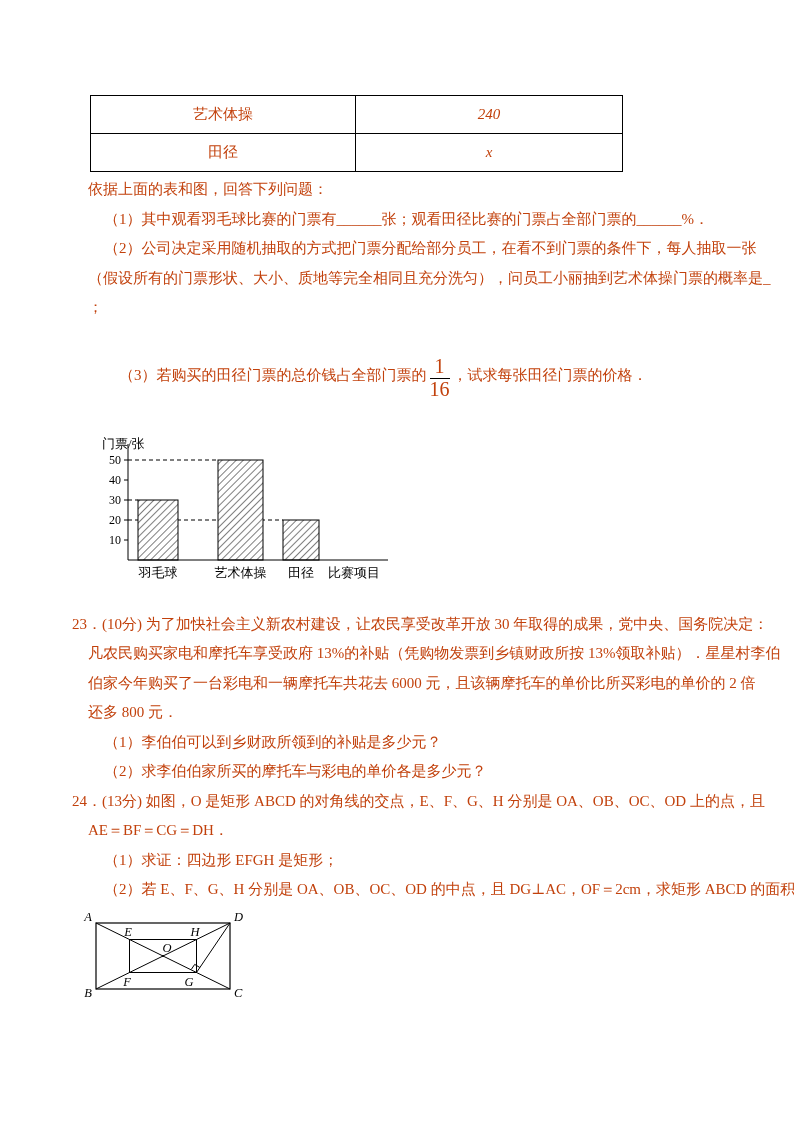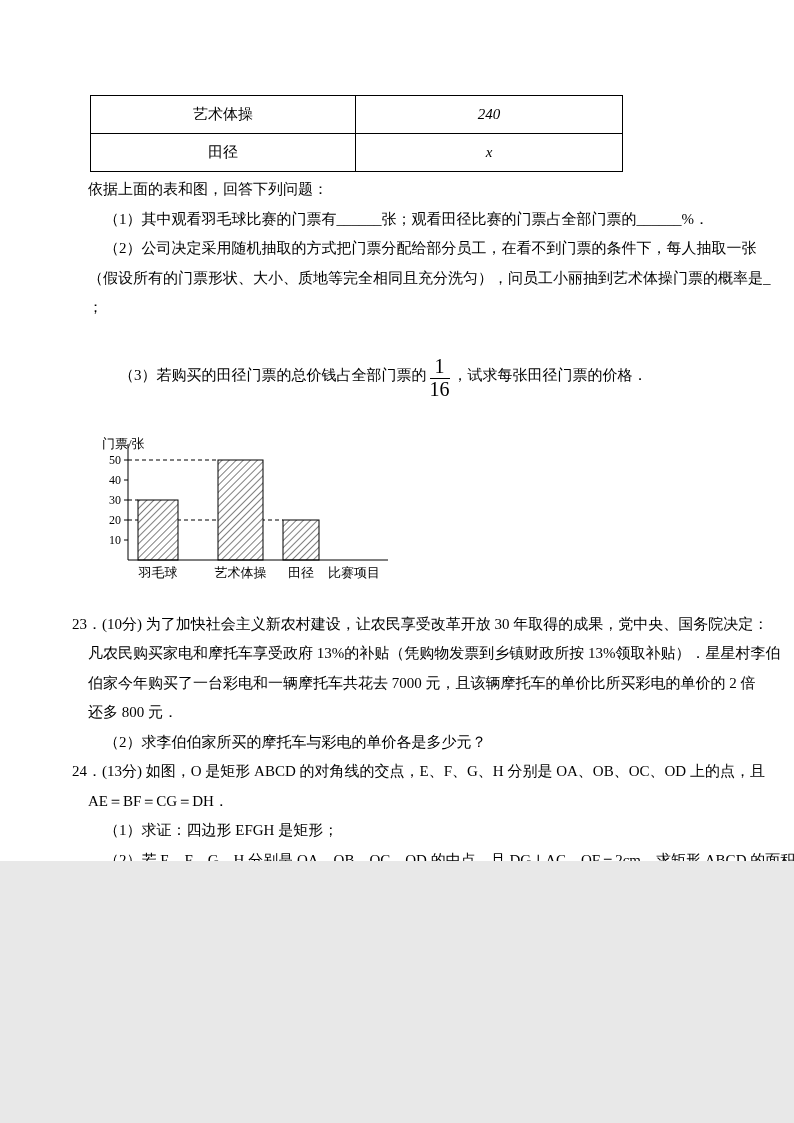--- a/index.html
+++ b/index.html
@@ -1,22 +1,22 @@
 <!DOCTYPE html>
 <html><head>
 <meta charset="utf-8">
 <style>
   * { box-sizing: border-box; }
   html,body { margin:0; padding:0; background:#e8e8e8; }
   .page {
     position: relative;
-    width: 794px; height: 861px;
+    width: 794px; height: 1123px;
     margin: 0 auto;
     background: #ffffff;
-    color: #000000;
+    color: #c2410c;
     font-family: "Liberation Serif", "DejaVu Serif", serif;
     font-size: 15px;
     padding: 95px 84px 7px 88px;
     overflow: hidden;
   }
   .line { line-height: 29.5px; white-space: pre; }
   .hang { margin-left: -16px; }
   .sub  { margin-left: 16px; }
   .blk  { }
 
@@ -107,22 +107,23 @@
         <text x="12" y="12" font-size="13">门票/张</text>
         <text x="68" y="141" font-size="13" text-anchor="middle">羽毛球</text>
         <text x="150.5" y="141" font-size="13" text-anchor="middle">艺术体操</text>
         <text x="211" y="141" font-size="13" text-anchor="middle">田径</text>
         <text x="238" y="141" font-size="13">比赛项目</text>
       </svg></div>
 
   <div class="blk" style="margin-top:16px">
     <div class="line hang">23．(10分) 为了加快社会主义新农村建设，让农民享受改革开放 30 年取得的成果，党中央、国务院决定：</div>
     <div class="line">凡农民购买家电和摩托车享受政府 13%的补贴（凭购物发票到乡镇财政所按 13%领取补贴）．星星村李伯</div>
-    <div class="line">伯家今年购买了一台彩电和一辆摩托车共花去 7000 元，且该辆摩托车的单价比所买彩电的单价的 2 倍</div>
+    <div class="line">伯家今年购买了一台彩电和一辆摩托车共花去 6000 元，且该辆摩托车的单价比所买彩电的单价的 2 倍</div>
     <div class="line">还多 800 元．</div>
+    <div class="line sub">（1）李伯伯可以到乡财政所领到的补贴是多少元？</div>
     <div class="line sub">（2）求李伯伯家所买的摩托车与彩电的单价各是多少元？</div>
   </div>
 
   <div class="blk">
     <div class="line hang">24．(13分) 如图，O 是矩形 ABCD 的对角线的交点，E、F、G、H 分别是 OA、OB、OC、OD 上的点，且</div>
     <div class="line">AE＝BF＝CG＝DH．</div>
     <div class="line sub">（1）求证：四边形 EFGH 是矩形；</div>
     <div class="line sub">（2）若 E、F、G、H 分别是 OA、OB、OC、OD 的中点，且 DG⊥AC，OF＝2cm，求矩形 ABCD 的面积．</div>
   </div>
 

